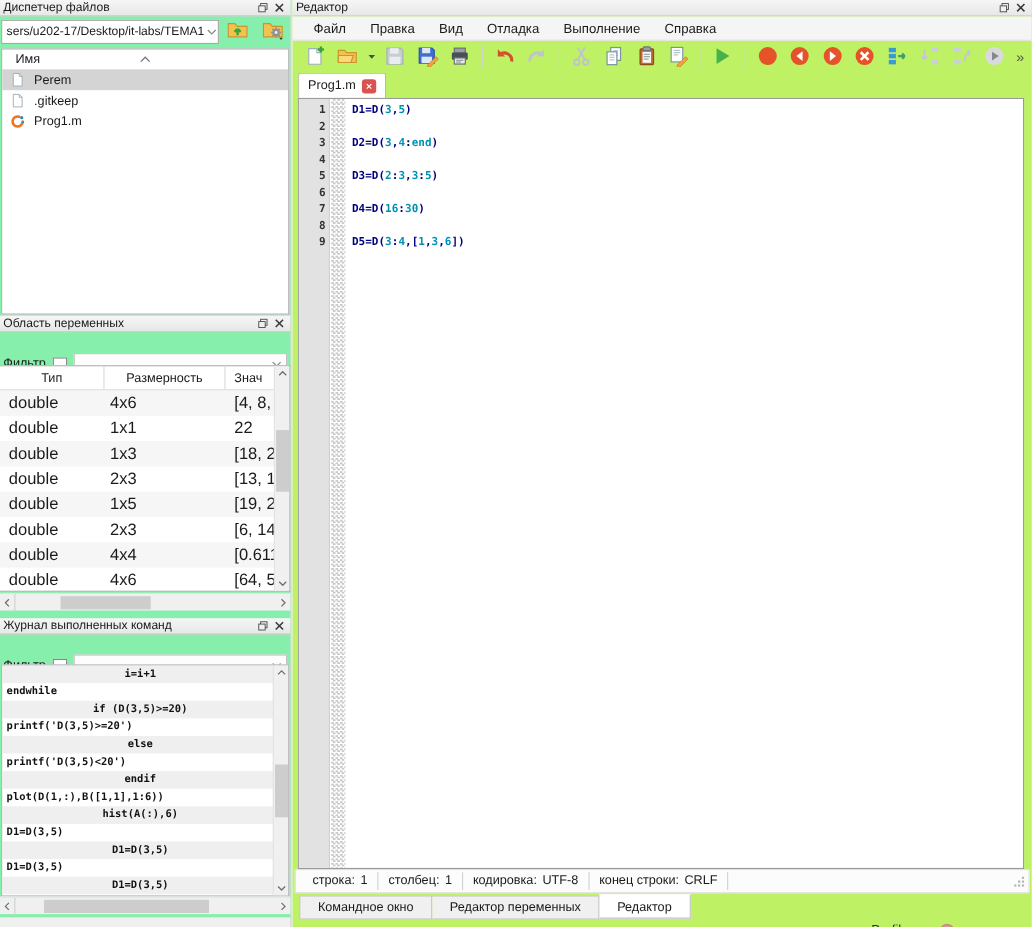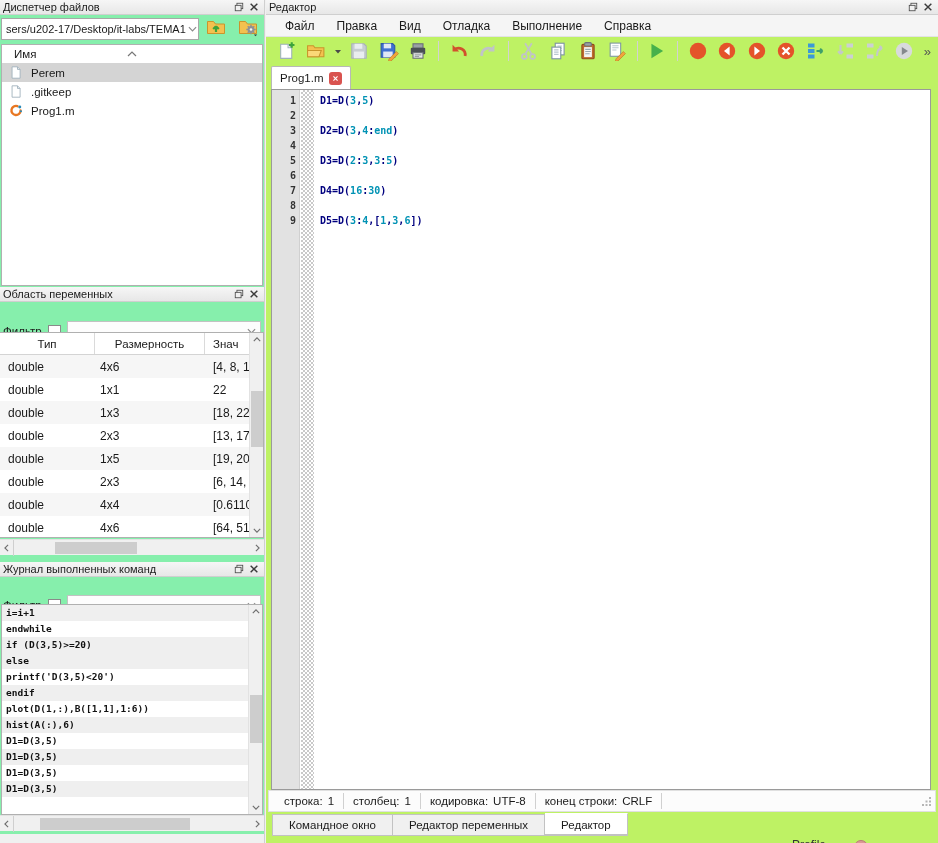--- a/index.html
+++ b/index.html
@@ -51,21 +51,21 @@
   .filter-row { position:absolute; top:19px; left:3px; right:3px; height:22px; display:flex; align-items:center; gap:6px; font-size:11.5px;margin-top:14px; }
   .filter-row .combo { flex:1; height:20px; background:#fdfdfd; border-color:#c2c2c2; }
   
   .var-table {
     position:absolute; top:45px; left:0; right:0; height:206px;
     background:#fff; border:1px solid #b0b0b0; border-left:none; overflow:hidden;
   }
   .vt-header { height:22px; display:flex; border-bottom:1px solid #d4d4d4; font-size:11.5px; }
   .vt-header .hc { display:flex; align-items:center; justify-content:center; border-right:1px solid #dadada; }
   .hc.c1 { width:95px; } .hc.c2 { width:110px; } .hc.c3 { flex:1; justify-content:flex-start; padding-left:8px; border-right:none; }
-  .var-row { height:23px; display:flex; align-items:center; font-size:12px; }
+  .var-row { height:23px; display:flex; align-items:center; font-size:15px; }
   .var-row.alt { background:#f6f6f6; }
   .var-row .vc1 { width:95px; padding-left:8px; } .var-row .vc2 { width:110px; padding-left:5px; }
   .var-row .vc3 { flex:1; padding-left:8px; white-space:nowrap; overflow:hidden; }
   
   .vscroll { position:absolute; top:0; right:0; bottom:0; width:14px; background:#f0f0f0; border-left:1px solid #e2e2e2; }
   .vscroll .sarrow { position:absolute; left:0; width:14px; height:13px; display:flex; align-items:center; justify-content:center; }
   .vscroll .sarrow svg { width:8px; height:5px; }
   .vscroll .up { top:0; } .vscroll .down { bottom:0; }
   .vthumb { position:absolute; left:1px; width:12px; background:#cdcdcd; }
   .hscroll { position:absolute; left:0; right:0; height:16px; background:#f0f0f0; border-top:1px solid #e2e2e2; }
@@ -73,21 +73,21 @@
   .hscroll .sarrow svg { width:5px; height:8px; }
   .hscroll .left { left:0; } .hscroll .right { right:0; }
   .hthumb { position:absolute; top:2px; height:12px; background:#cdcdcd; }
   
   .hist-list {
     position:absolute; top:42px; left:1px; right:1px; height:211px;
     background:#fff; border:1px solid #b0b0b0; overflow:hidden;
   }
   .hist-item { height:16px; line-height:16px; padding-left:4px; white-space:nowrap;
     font-family:"DejaVu Sans Mono", monospace; font-weight:bold; font-size:9.5px; color:#111; }
-  .hist-item.alt { background:#efefef; }
+  .hist-item.alt { background:#efefef;text-align:center; }
   
   .editor { position:absolute; left:266px; top:0; right:0; height:843px; background:#bef264; }
   .menubar { position:absolute; top:15px; left:0; right:0; height:22px; display:flex; align-items:center; padding-left:8px; background:#f5f5f5; border-bottom:1px solid #e3e3e3; }
   .menu-item { padding:3px 11px; font-size:12px; }
   .toolbar { position:absolute; top:37px; left:0; right:0; height:28px; display:flex; align-items:center; padding-left:8px; gap:4px; }
   .tb-btn { width:26px; height:24px; display:flex; align-items:center; justify-content:center; }
   .tb-btn svg { width:20px; height:20px; }
   .tb-btn.narrow { width:10px; }
   .tb-sep { width:1px; height:20px; background:#d2d2d2; margin:0 3px; }
   .tb-overflow { font-size:13px; color:#555; padding:0 3px; margin-left:auto; margin-right:4px; }
@@ -345,20 +345,21 @@
                 <path d="M1 1l4 4 4-4" fill="none" stroke="#8a8a8a" stroke-width="1.3"></path>
               </svg>
             </span>
         </div>
       </div>
       <div class="hist-list">
         <div id="hist-rows" style="margin-right:13px;">
             <div class="hist-item alt">i=i+1</div>
             <div class="hist-item">endwhile</div>
             <div class="hist-item alt">if (D(3,5)&gt;=20)</div>
+            <div class="hist-item">printf('D(3,5)&gt;=20')</div>
             <div class="hist-item alt">else</div>
             <div class="hist-item">printf('D(3,5)&lt;20')</div>
             <div class="hist-item alt">endif</div>
             <div class="hist-item">plot(D(1,:),B([1,1],1:6))</div>
             <div class="hist-item alt">hist(A(:),6)</div>
             <div class="hist-item">D1=D(3,5)</div>
             <div class="hist-item alt">D1=D(3,5)</div>
             <div class="hist-item">D1=D(3,5)</div>
             <div class="hist-item alt">D1=D(3,5)</div>
           </div>

